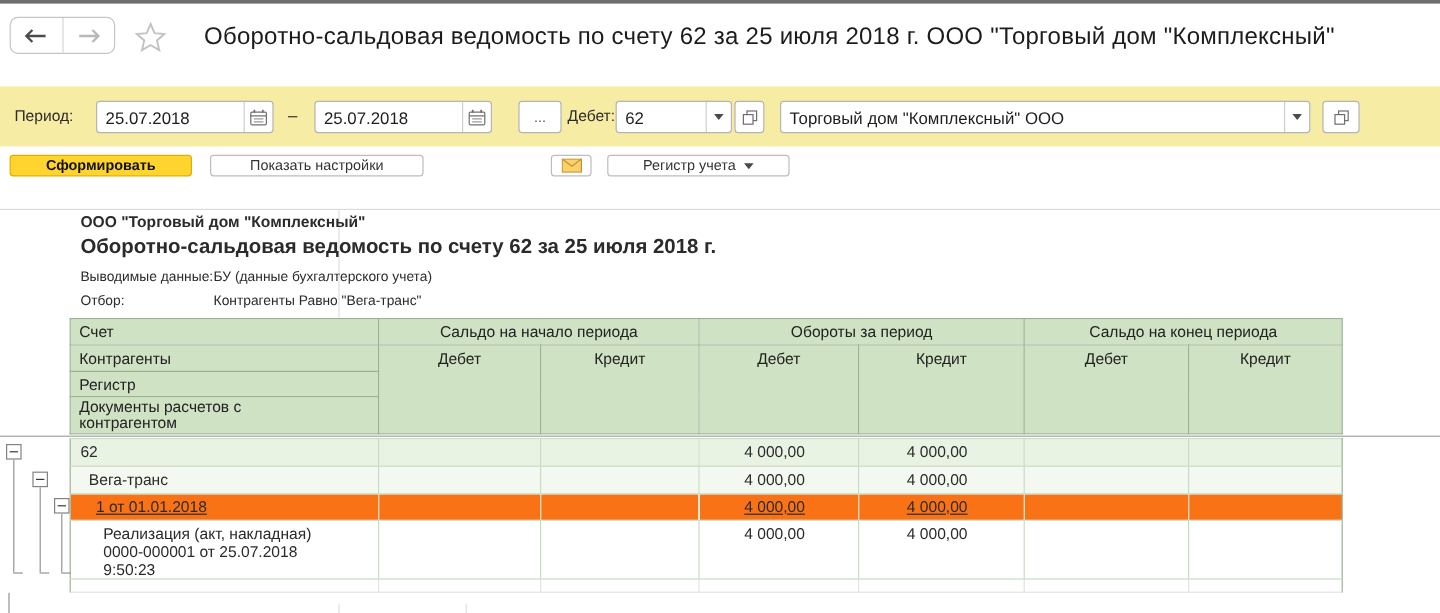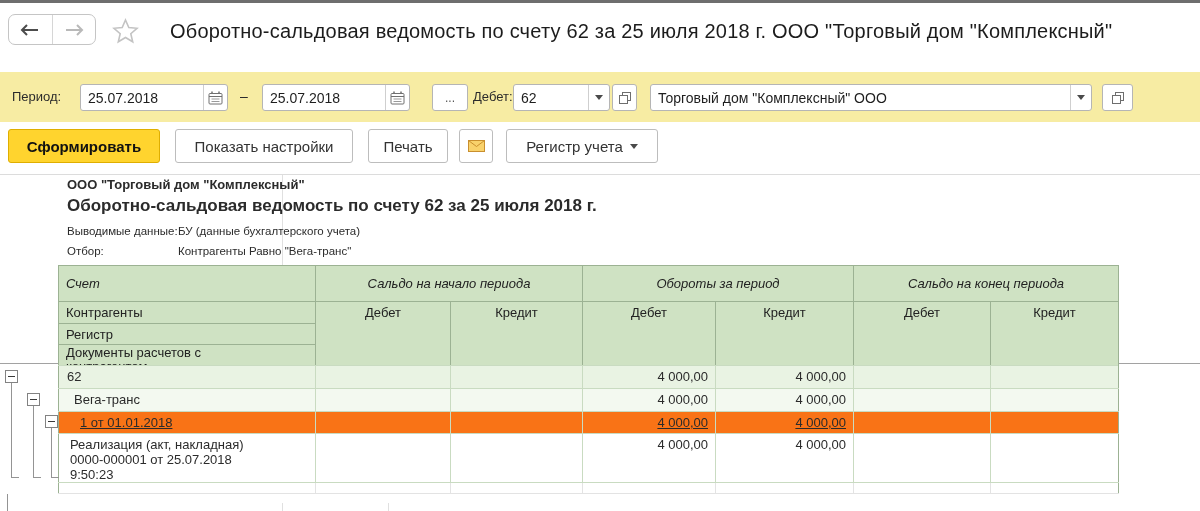--- a/index.html
+++ b/index.html
@@ -26,22 +26,22 @@
   .iconsec{ width:24px; align-self:stretch; border-left:1px solid #cfcfcf;
     display:flex; align-items:center; justify-content:center; cursor:pointer; }
   .ddsec{ width:21px; align-self:stretch; border-left:1px solid #cfcfcf;
     display:flex; align-items:center; justify-content:center; cursor:pointer; }
   .tri{ width:0; height:0; border-left:4px solid transparent; border-right:4px solid transparent;
     border-top:5px solid #4a4a4a; }
   .sqbtn{ position:absolute; top:12px; height:27px; background:#fff; border:1px solid #b5b5b5;
     border-radius:3px; display:flex; align-items:center; justify-content:center; cursor:pointer; }
   .dash{ position:absolute; top:16px; font-size:14px; }
   
-  .btn{ position:absolute; top:126px; height:34px; background:#fff; border:1px solid #bdbdbd;
-    border-radius:3px; font-size:15px; color:#333; display:flex; align-items:center;
+  .btn{ position:absolute; top:126px; height:18px; background:#fff; border:1px solid #bdbdbd;
+    border-radius:3px; font-size:12px; color:#333; display:flex; align-items:center;
     justify-content:center; cursor:pointer; }
   .btn.primary{ background:#ffd42e; border-color:#dfae00; font-weight:bold; color:#111; }
   .btn .tri{ margin-left:7px; }
   
   .hline{ position:absolute; left:0; width:1200px; height:1px; }
   .vline{ position:absolute; width:1px; background:#e0e0e0; }
   .r-org{ position:absolute; left:67px; top:174px; font-size:13px; font-weight:bold; }
   .r-title{ position:absolute; left:67px; top:193px; font-size:17px; font-weight:bold; }
   .meta{ position:absolute; left:67px; font-size:11.5px; color:#2b2b2b; }
   .meta .v{ position:absolute; left:111px; white-space:nowrap; }
@@ -51,25 +51,25 @@
   .hdr td{ background:#cfe2c3; border:1px solid #9cb293; font-size:13px; color:#222;
     overflow:hidden; }
   .hdr .rowdim{ text-align:left; padding-left:7px; vertical-align:middle; }
   .hdr .grp{ text-align:center; vertical-align:middle; }
   .hdr .dk{ text-align:center; vertical-align:top; padding-top:3px; }
   .data td{ border:1px solid #c9dbc1; font-size:13px; overflow:hidden; vertical-align:top;
     padding-top:3px; }
   .data td:first-child{ border-left-color:#9cb293; }
   .data td:last-child{ border-right-color:#9cb293; }
   .data .c1{ white-space:pre-line; line-height:15px; }
-  .data .num{ text-align:right; padding-right:7px; white-space:nowrap; }
+  .data .num{ text-align:center; padding-right:7px; white-space:nowrap; }
   .data .lvl1{ padding-left:8px; }
   .data .lvl2{ padding-left:15px; }
   .data .lvl3{ padding-left:21px; }
-  .data .lvl4{ padding-left:11px; }
+  .data .lvl4{ padding-left:27px; }
   .r62 td{ background:#e9f3e3; }
   .rveg td{ background:#f3f9f0; }
   .rdog td{ background:#f97316;text-decoration:underline; }
   .rdoc td{ background:#ffffff; }
   .rtot td{ background:#d7e6cb; border-top:1px solid #9cb293; border-bottom:1px solid #9cb293;
     font-weight:bold; }
   .rempty td{ background:#fff; border-color:#e3e3e3; }
   
   .tline{ position:absolute; background:#949494; }
   .tbox{ position:absolute; width:13px; height:13px; background:#fff; border:1px solid #828282;
@@ -159,21 +159,20 @@
     <div class="sqbtn" style="left:1102px; width:31px;">
       <svg width="14" height="14" viewBox="0 0 14 14">
         <rect x="4.5" y="1.5" width="8" height="8" fill="#fff" stroke="#6e6e6e"></rect>
         <rect x="1.5" y="4.5" width="8" height="8" fill="#fff" stroke="#6e6e6e"></rect>
       </svg>
     </div>
   </div>
 
   <div class="btn primary" style="left:8px; width:152px;">Сформировать</div>
   <div class="btn" style="left:175px; width:178px;">Показать настройки</div>
-  <div class="btn" style="left:368px; width:80px;">Печать</div>
   <div class="btn" style="left:459px; width:34px;">
     <svg width="17" height="12" viewBox="0 0 17 12">
       <rect x="0.5" y="0.5" width="16" height="11" fill="#f9d26b" stroke="#c98f2e"></rect>
       <path d="M0.5 0.5 L8.5 6.5 L16.5 0.5" fill="none" stroke="#c98f2e"></path>
     </svg>
   </div>
   <div class="btn" style="left:506px; width:152px;">
     <span>Регистр учета</span>
     <span class="tri"></span>
   </div>
@@ -199,21 +198,21 @@
     <colgroup>
       <col style="width:257px">
         <col style="width:135px">
         <col style="width:132px">
       <col style="width:133px">
         <col style="width:138px">
         <col style="width:137px">
         <col style="width:128px">
     </colgroup>
     <tbody>
-        <tr style="height:36px;font-style:italic;">
+        <tr style="height:22px;">
       <td class="rowdim">Счет</td>
       <td class="grp" colspan="2">Сальдо на начало периода</td>
       <td class="grp" colspan="2">Обороты за период</td>
       <td class="grp" colspan="2">Сальдо на конец периода</td>
     </tr>
     <tr style="height:22px;">
       <td class="rowdim">Контрагенты</td>
       <td class="dk" rowspan="3">Дебет</td>
       <td class="dk" rowspan="3">Кредит</td>
       <td class="dk" rowspan="3">Дебет</td>

